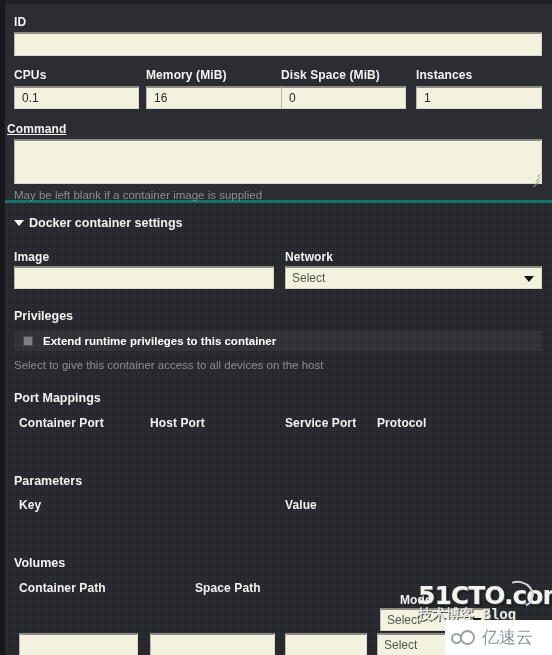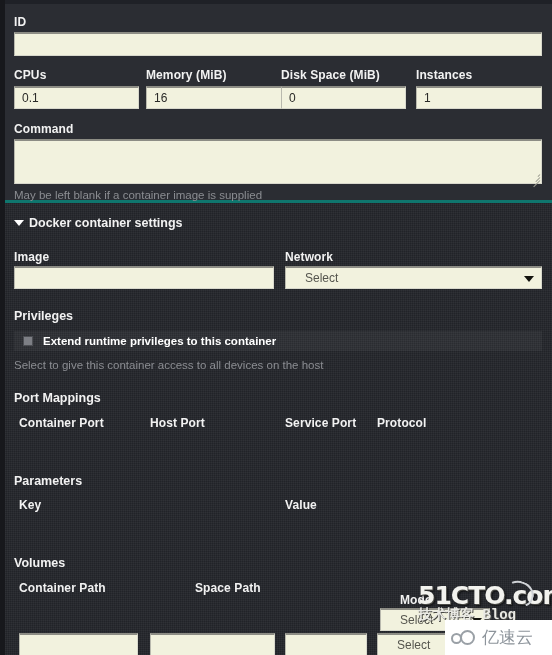--- a/index.html
+++ b/index.html
@@ -92,21 +92,21 @@
     position: relative;
     background: #f2f2de;
     border-top: 2px solid #8d8d85;
     border-left: 1px solid #b9b9ae;
     border-right: 1px solid #d8d8cc;
     border-bottom: 1px solid #d8d8cc;
     color: #55554e;
     font-size: 12px;
     display: flex;
     align-items: center;
-    padding: 0 19px;
+    padding: 0 6px;
     cursor: pointer;
   }
   .sel .caret {
     position: absolute;
     right: 7px; top: 50%;
     margin-top: -2px;
     width: 0; height: 0;
     border-left: 5px solid transparent;
     border-right: 5px solid transparent;
     border-top: 6px solid #14140f;
@@ -265,21 +265,21 @@
 
     <div class="lbl" style="position:absolute; left:141px; top:64px;">Memory (MiB)</div>
     <input class="fld" type="text" style="position: absolute; left: 141px; top: 82px; width: 150px; height: 23px;" value="16">
 
     <div class="lbl" style="position:absolute; left:276px; top:64px;">Disk Space (MiB)</div>
     <input class="fld" type="text" style="position: absolute; left: 276px; top: 82px; width: 125px; height: 23px;" value="0">
 
     <div class="lbl" style="position:absolute; left:411px; top:64px;">Instances</div>
     <input class="fld" type="text" style="position: absolute; left: 411px; top: 82px; width: 126px; height: 23px;" value="1">
 
-    <div class="lbl" style="position:absolute; left:9px; top:118px;">Command</div>
+    <div class="lbl" style="position:absolute; left:2px; top:118px;text-decoration:underline;">Command</div>
     <div style="position:absolute; left:9px; top:135px; width:528px; height:45px;">
       <textarea class="fld" style="width: 528px; height: 45px;" value=""></textarea>
       <div class="grip">
         <i style="top:8px; width:9px;"></i>
         <i style="top:5px; width:6px;"></i>
         <i style="top:2px; width:3px;"></i>
       </div>
     </div>
     <div class="hint" style="position:absolute; left:9px; top:184px;">May be left blank if a container image is supplied</div>
   </div>

